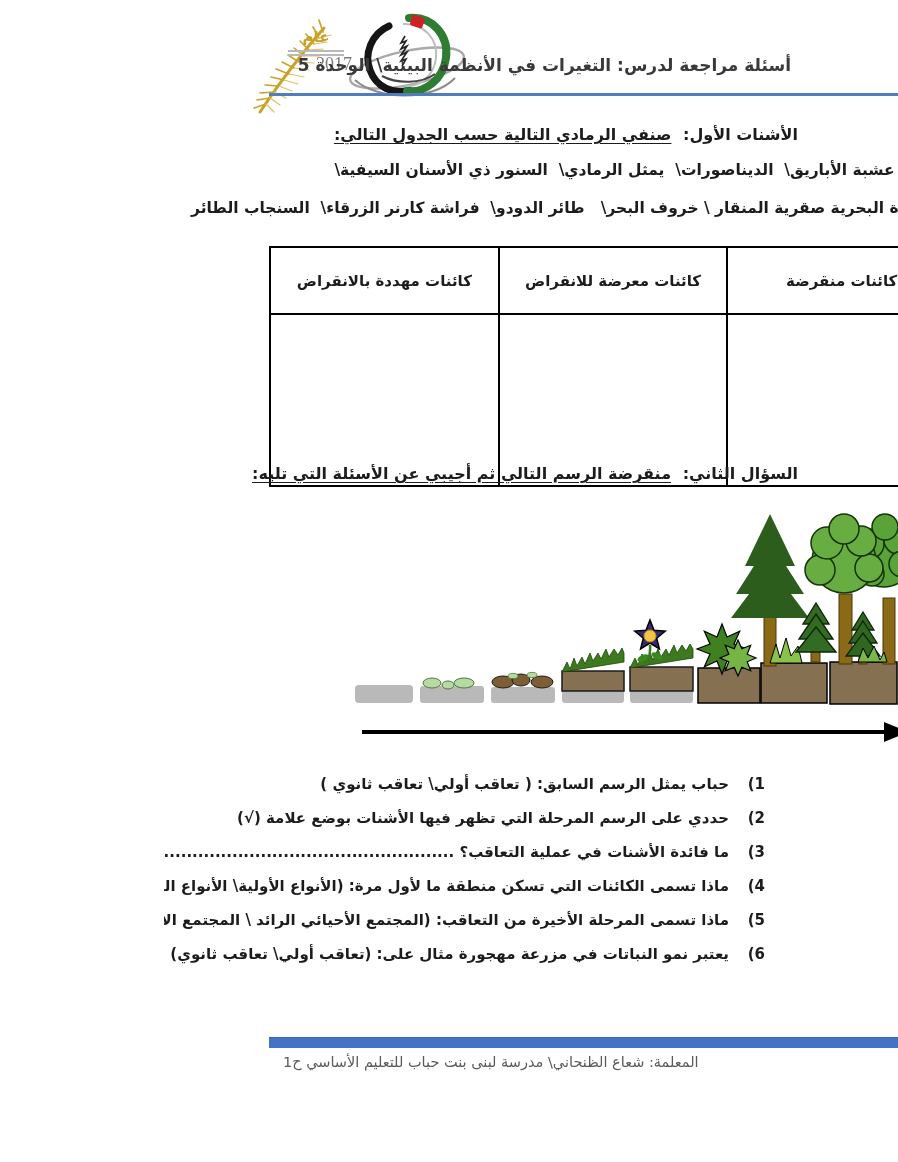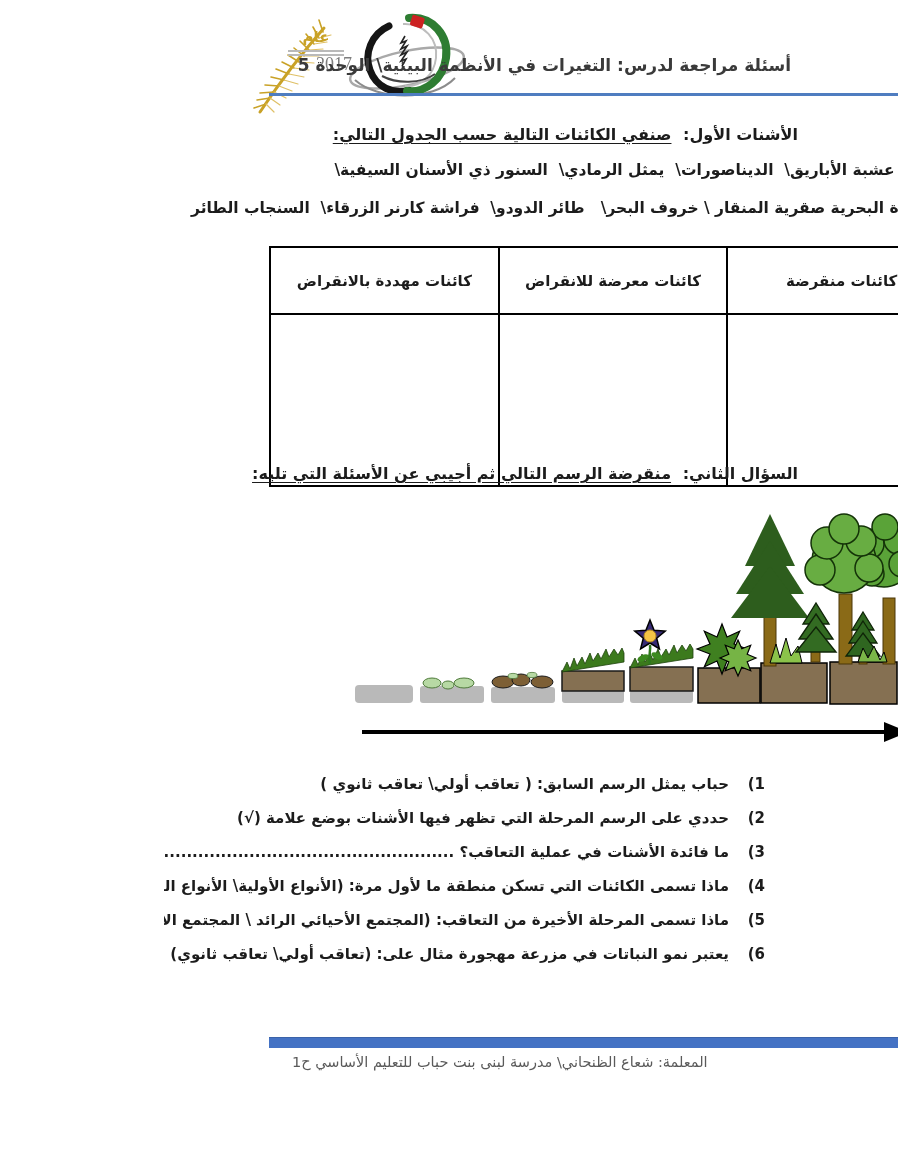--- a/index.html
+++ b/index.html
@@ -47,21 +47,21 @@
   
   .diagram{position:absolute; left:186px; top:506px;}
   
   .q-list{position:absolute; right:133px; top:773px; width:520px;}
   .q-item{display:flex; align-items:flex-start; margin-bottom:12px; white-space:nowrap;
     font-size:15px; font-weight:bold; line-height:22px;}
   .q-num{min-width:24px; margin-inline-end:12px;}
   
   .footer-bar{position:absolute; left:105px; top:1037px; width:692px; height:10px;
     background:#4472c4; border-top:1px solid #3a62a8;}
-  .footer-teacher{position:absolute; left:128px; top:1054px; font-size:14.5px; color:#5a5a5a;
+  .footer-teacher{position:absolute; left:119px; top:1054px; font-size:14.5px; color:#5a5a5a;
     white-space:nowrap; direction:rtl;text-align:center;}
   .footer-page{position:absolute; left:776px; top:1056px; font-size:13px; color:#5a5a5a;}
 </style>
 </head>
 <body>
 
 <div class="page">
 
   <div class="logo-wrap">
     <svg class="palm-svg" width="95" height="100" viewBox="0 0 95 100">
@@ -91,21 +91,21 @@
       <path d="M68,26 l-4,7 l5,-2 l-5,8 l6,-3 l-6,9 l6,-3 l-6,9 l5,-2 l-4,7" fill="none" stroke="#222" stroke-width="1.6"></path>
       <path d="M45,66 C60,74 84,74 98,64" fill="none" stroke="#444" stroke-width="2"></path>
     </svg>
   </div>
 
   <h1 class="doc-title">أسئلة مراجعة لدرس: التغيرات في الأنظمة البيئية\ الوحدة 5</h1>
   <div class="header-rule"></div>
 
   <div class="q-heading q1-heading">
     <span class="q-label">الأشنات الأول:</span>
-    <span class="q-underlined">صنفي الكائنات التالية حسب الجدول التالي:</span>
+    <span class="q-underlined">صنفي الرمادي التالية حسب الجدول التالي:</span>
   </div>
 
   <div class="org-line org-line-1">عشبة الأباريق\  الديناصورات\  يمثل الرمادي\  السنور ذي الأسنان السيفية\</div>
   <div class="org-line org-line-2">السلحفاة البحرية صقرية المنقار \ خروف البحر\   طائر الدودو\  فراشة كارنر الزرقاء\  السنجاب الطائر</div>
 
   <table class="q1-table">
     <thead>
       <tr>
         <th>كائنات منقرضة</th>
         <th>كائنات معرضة للانقراض</th>

